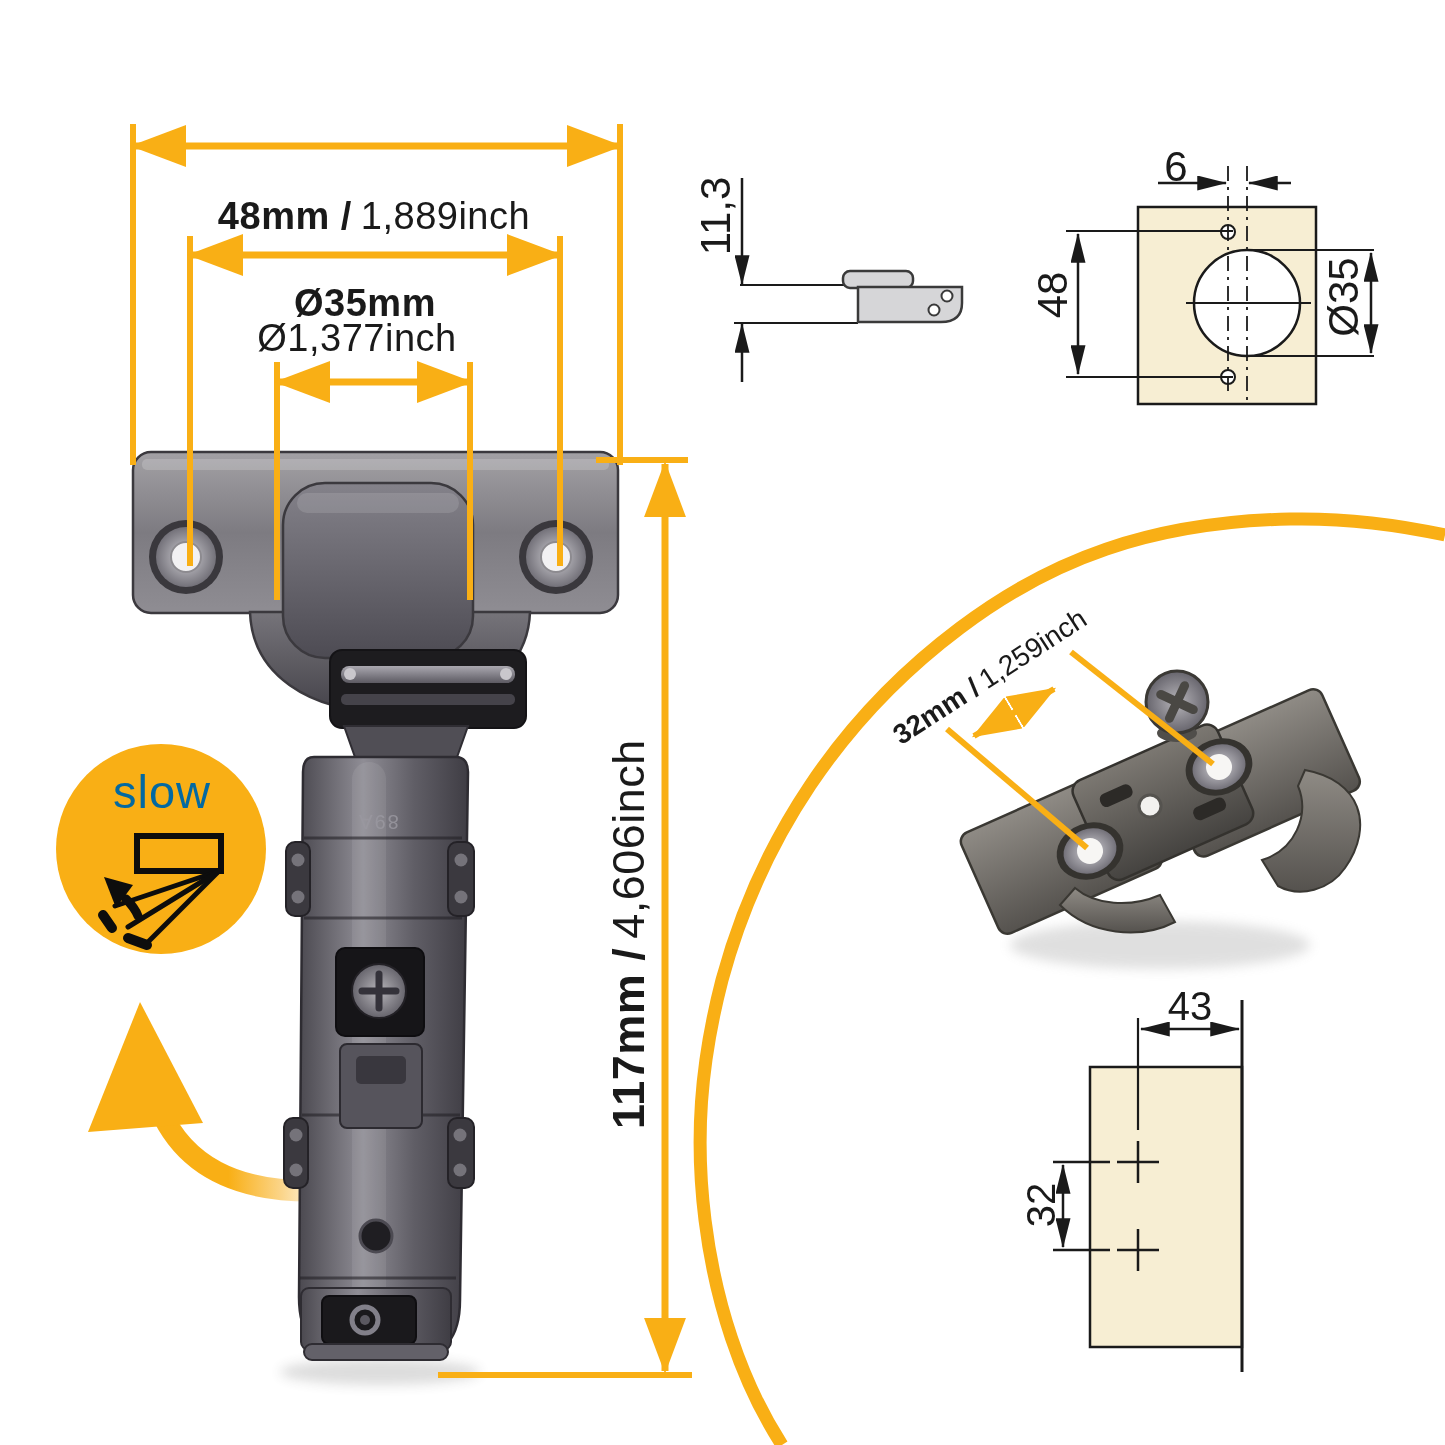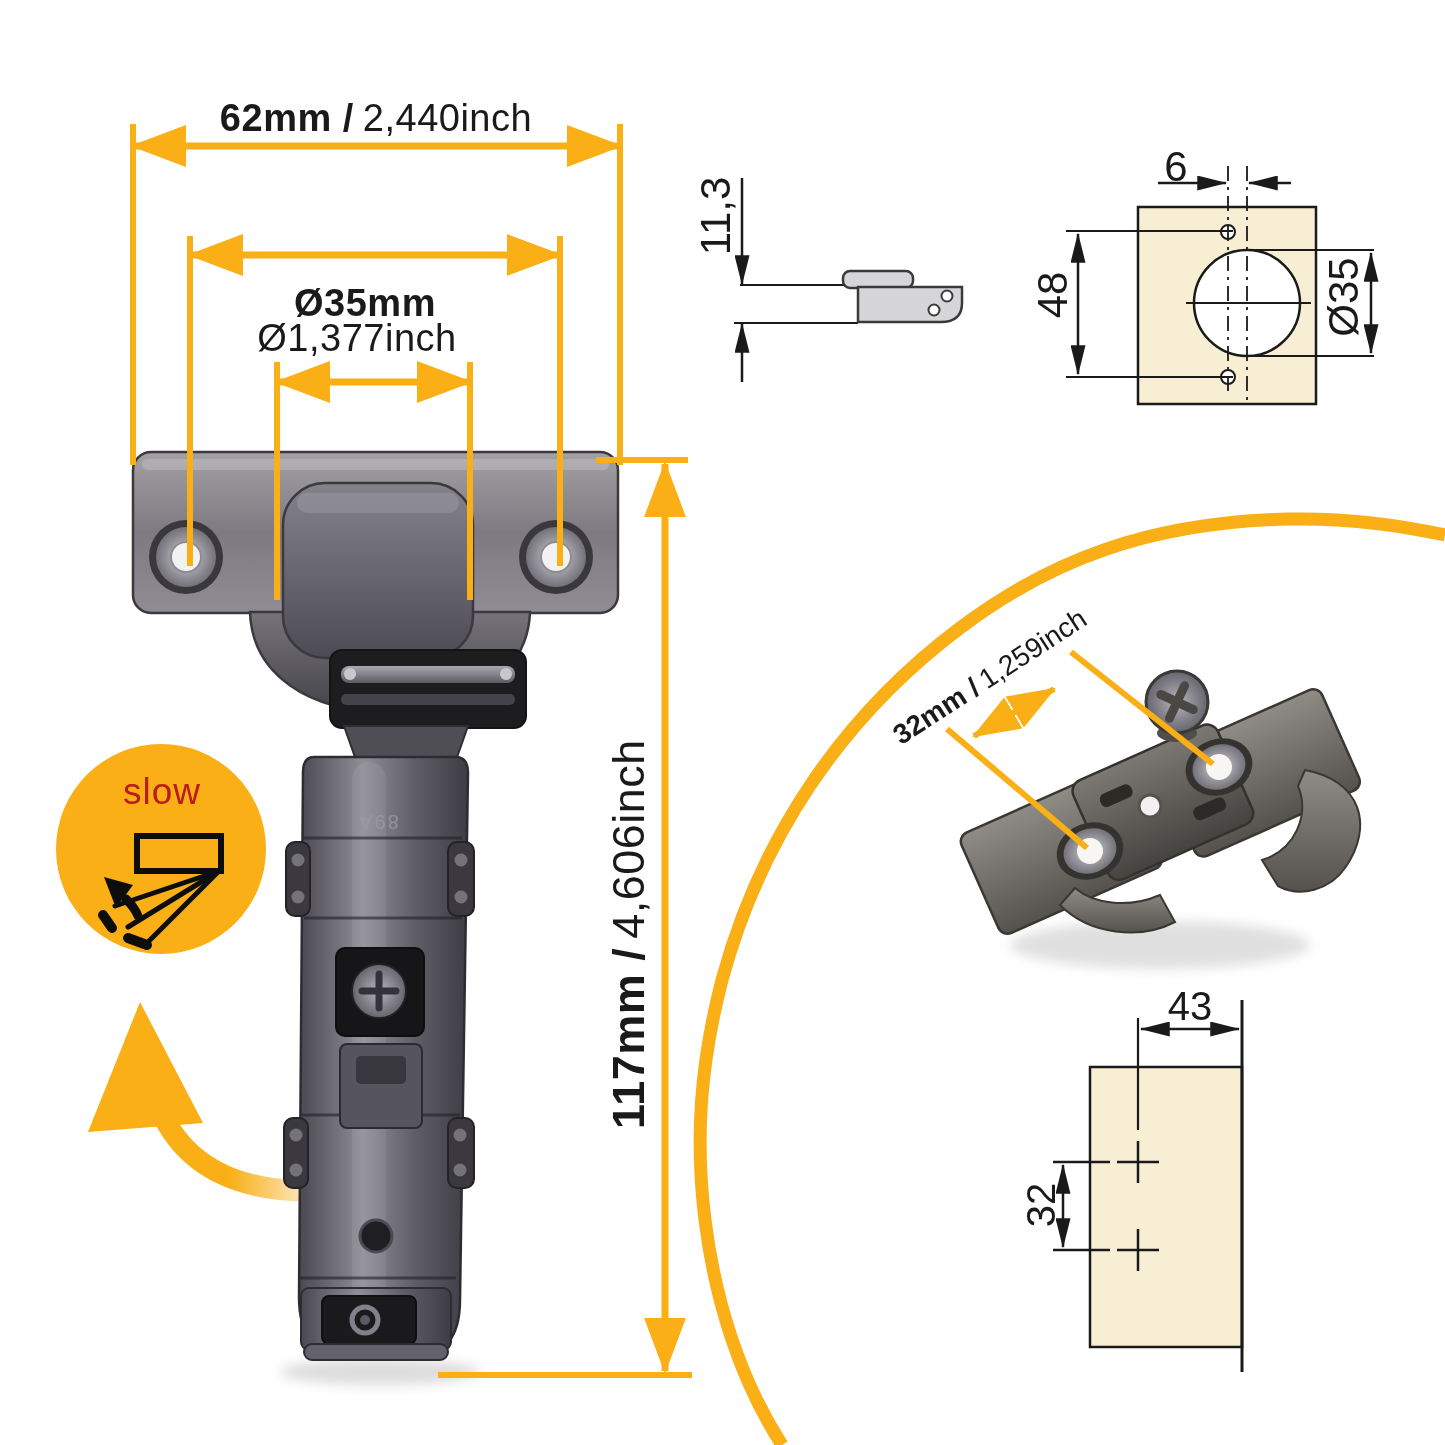--- a/index.html
+++ b/index.html
@@ -15,21 +15,21 @@
   .lbl{position:absolute;transform:translate(-50%,-50%);white-space:nowrap;color:#1a1a1a;line-height:1;}
   .rot90{transform:translate(-50%,-50%) rotate(-90deg);}
   .b{font-weight:700;}
   .dimtxt{font-size:38px;letter-spacing:.5px;}
   .dimtxt .b{margin-right:9px;}
   .dim117{font-size:45px;}
   .tech{font-size:42px;}
   .tech2{font-size:40px;}
   .platedim{font-size:28px;transform:translate(-50%,-50%) rotate(-33deg);}
   .platedim .b{margin-right:6px;}
-  .slowtxt{font-size:37px;font-weight:500;letter-spacing:1px;color:#b91c1c;}
+  .slowtxt{font-size:47px;font-weight:500;letter-spacing:1px;color:#0369a1;}
   .stamp{font-size:20px;color:#9a98a0;letter-spacing:2px;opacity:.85;
          transform:translate(-50%,-50%) rotate(180deg);}
 </style>
 </head>
 <body>
 
 <div class="canvas">
 
 <svg class="gfx" width="1445" height="1445" viewBox="0 0 1445 1445">
   <defs>
@@ -280,22 +280,22 @@
       <line x1="1138" y1="1141" x2="1138" y2="1183"></line>
       <line x1="1117" y1="1250" x2="1159" y2="1250"></line>
       <line x1="1138" y1="1229" x2="1138" y2="1271"></line>
       <line x1="1053" y1="1162" x2="1110" y2="1162"></line>
       <line x1="1053" y1="1250" x2="1110" y2="1250"></line>
     </g>
     <line x1="1063" y1="1165" x2="1063" y2="1247" class="inkS" stroke-width="2.5" marker-start="url(#mK)" marker-end="url(#mK)"></line>
   </g>
 </svg>
 
-<div class="lbl dimtxt" style="left:376px;top:118px">
-  <span class="b">62mm /</span><span>2,440inch</span>
+<div class="lbl dimtxt" style="left:374px;top:216px">
+  <span class="b">48mm /</span><span>1,889inch</span>
 </div>
 <div class="lbl dimtxt b" style="left:365px;top:303px">Ø35mm</div>
 <div class="lbl dimtxt" style="left:357px;top:338px">Ø1,377inch</div>
 <div class="lbl dimtxt dim117 rot90" style="left:628px;top:934px">
   <span class="b">117mm /</span><span>4,606inch</span>
 </div>
 <div class="lbl slowtxt" style="left:162px;top:791px">slow</div>
 <div class="lbl tech rot90" style="left:716px;top:216px">11,3</div>
 <div class="lbl tech" style="left:1176px;top:167px">6</div>
 <div class="lbl tech rot90" style="left:1053px;top:295px">48</div>

